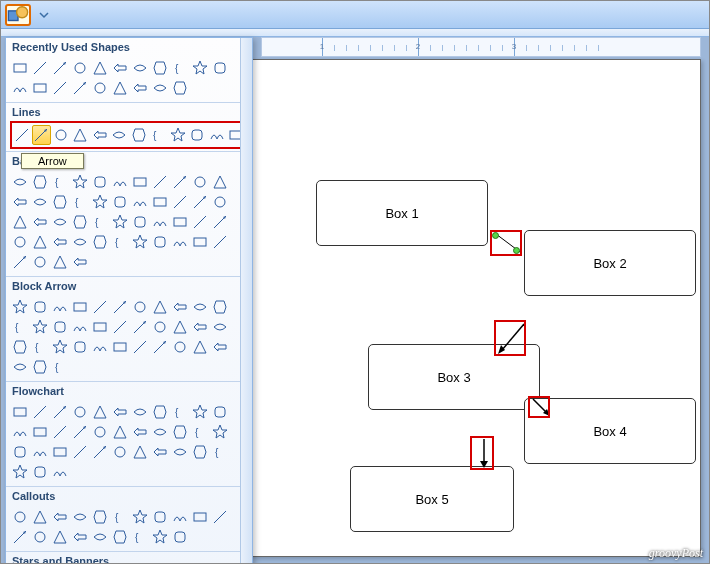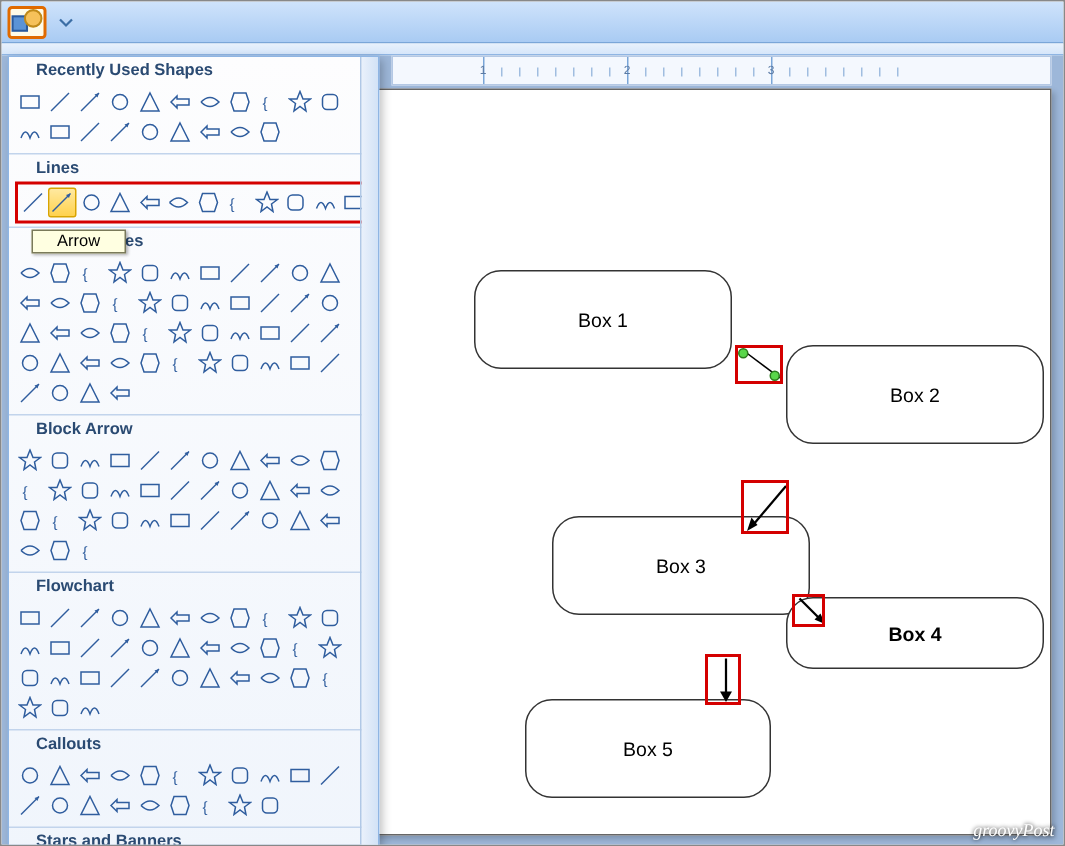--- a/index.html
+++ b/index.html
@@ -74,21 +74,21 @@
   .shapes-panel {
     position: absolute;
     top: 0; left: 4px;
     width: 248px;
     background: linear-gradient(to bottom, #fdfdfe, #f0f5fc);
     border: 1px solid #8fb5e3;
     box-shadow: 2px 2px 6px rgba(0,0,0,0.25);
     z-index: 10;
   }
   .panel-section-header {
-    padding: 3px 18px;
+    padding: 3px 6px;
     font-weight: bold;
     font-size: 11px;
     color: #2a4a72;
   }
   .shape-grid {
     display: flex;
     flex-wrap: wrap;
     padding: 2px 4px 4px 4px;
   }
   .shape-item {
@@ -122,21 +122,21 @@
   }
   .panel-border { height:1px; background: #c2d4ec; }
   .scrollbar-v {
     position: absolute; right: 0; top: 0; width: 12px; height: 100%;
     background: linear-gradient(to right, #eaf1fb, #d2e2f6);
     border-left: 1px solid #b0c8e6;
   }
   .box {
     position: absolute;
     border: 1.5px solid #333;
-    border-radius: 18px;
+    border-radius: 5px;
     background: #fff;
     display: flex; align-items: center; justify-content: center;
     font-size: 13px;
     color: #000;
   }
   .arrow-marker {
     position: absolute;
     border: 2px solid #d40000;
     display: flex; align-items: center; justify-content: center;
   }
@@ -205,21 +205,21 @@
         <div class="ruler-tick minor" style="left: 324px;"></div>
         <div class="ruler-tick minor" style="left: 336px;"></div>
       </div>
   </div>
 
   <div class="page" id="page-canvas">
 
   <div class="box" style="left: 94px; top: 120px; width: 172px; height: 66px;">Box 1</div>
       <div class="box" style="left: 302px; top: 170px; width: 172px; height: 66px;">Box 2</div>
       <div class="box" style="left: 146px; top: 284px; width: 172px; height: 66px;">Box 3</div>
-      <div class="box" style="left: 302px; top: 338px; width: 172px; height: 48px; font-weight: bold;">Box 4</div>
+      <div class="box" style="left: 302px; top: 338px; width: 172px; height: 66px;">Box 4</div>
       <div class="box" style="left: 128px; top: 406px; width: 164px; height: 66px;">Box 5</div>
       <div class="arrow-marker" style="left: 268px; top: 170px; width: 32px; height: 26px;">
         <svg width="32" height="26">
           <line x1="4" y1="4" x2="28" y2="22" stroke="#000"></line>
         </svg>
         <div class="green-dot" style="left: 0px; top: 0px;"></div>
         <div class="green-dot" style="right: 0px; bottom: 0px;"></div>
       </div>
       <div class="arrow-marker" style="left: 272px; top: 260px; width: 32px; height: 36px;">
         <svg width="32" height="36">

